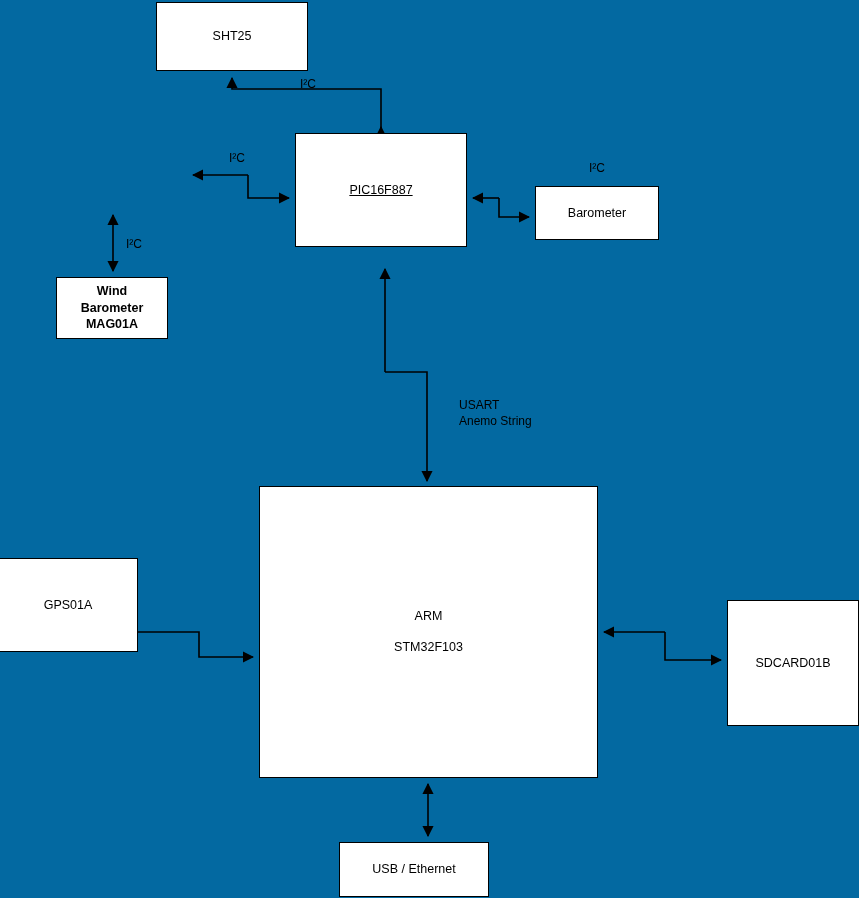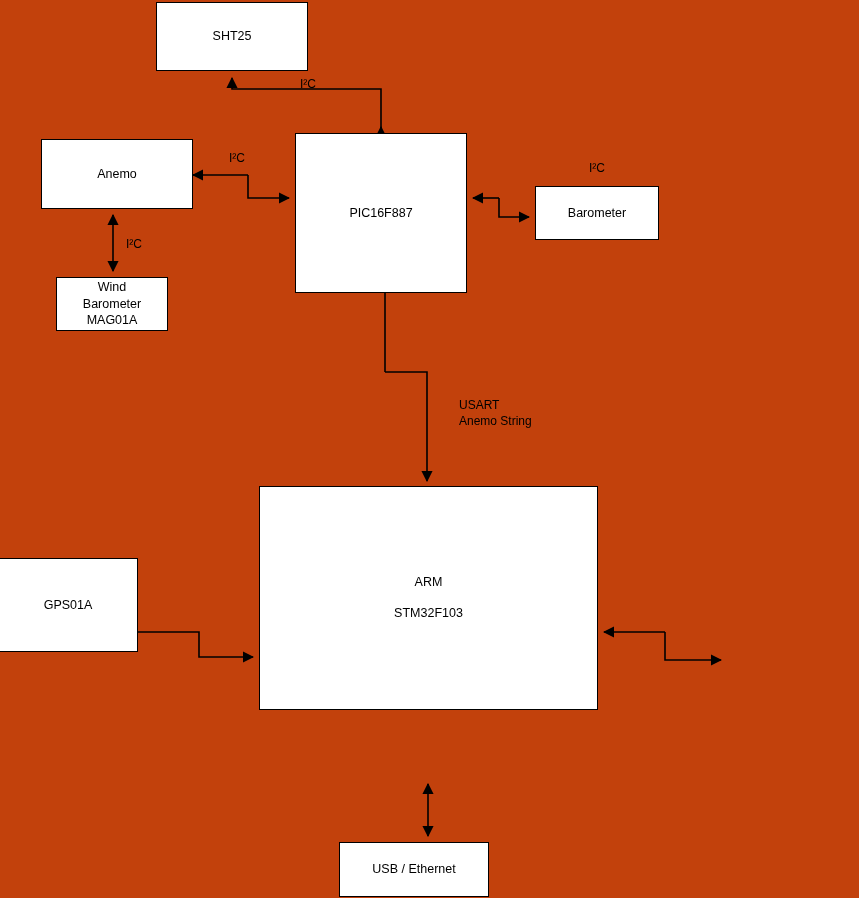--- a/index.html
+++ b/index.html
@@ -7,21 +7,21 @@
     padding: 0;
     background: #ffffff;
   }
   body {
     font-family: "Liberation Sans", sans-serif;
   }
   #canvas {
     position: relative;
     width: 859px;
     height: 898px;
-    background: #c2410c;
+    background: #0369a1;
     overflow: hidden;
   }
   .node {
     position: absolute;
     box-sizing: border-box;
     border: 1.5px solid #000000;
     background: #ffffff;
     display: flex;
     flex-direction: column;
     align-items: center;
@@ -104,48 +104,48 @@
     <g>
       <path d="M 428 810 L 428 784" fill="none" stroke="#000000" stroke-width="1.6" marker-end="url(#arrow)"></path>
       <path d="M 428 810 L 428 836" fill="none" stroke="#000000" stroke-width="1.6" marker-end="url(#arrow)"></path>
     </g>
   </svg>
 
   <div class="node" style="left:156px; top:2px; width:152px; height:69px;">
     <span>SHT25</span>
   </div>
 
-  <div class="node" style="left:41px; top:139px; width:152px; height:70px;">
-    <span>Anemo</span>
-  </div>
 
-  <div class="node" style="left:56px; top:277px; width:112px; height:54px;">
+  <div class="node" style="left:56px; top:277px; width:112px; height:62px;font-weight:bold;">
     <span>Wind</span>
     <span class="line2">Barometer</span>
     <span class="line2">MAG01A</span>
   </div>
 
-  <div class="node" style="left:295px; top:133px; width:172px; height:160px;">
+  <div class="node" style="left:295px; top:133px; width:172px; height:114px;text-decoration:underline;">
     <span>PIC16F887</span>
   </div>
 
   <div class="node" style="left:535px; top:186px; width:124px; height:54px;justify-content:center;">
     <span>Barometer</span>
   </div>
 
-  <div class="node" style="left:259px; top:486px; width:339px; height:224px;">
+  <div class="node" style="left:259px; top:486px; width:339px; height:292px;">
     <span>ARM</span>
     <span class="spacer"></span>
     <span class="line2">STM32F103</span>
   </div>
 
   <div class="node" style="left:-2px; top:558px; width:140px; height:94px;">
     <span>GPS01A</span>
   </div>
 
+  <div class="node" style="left:727px; top:600px; width:132px; height:126px;">
+    <span>SDCARD01B</span>
+  </div>
 
   <div class="node" style="left:339px; top:842px; width:150px; height:55px;">
     <span>USB / Ethernet</span>
   </div>
 
   <div class="edge-label" style="left:300px; top:76px;">I²C</div>
   <div class="edge-label" style="left:229px; top:150px;">I²C</div>
   <div class="edge-label" style="left:126px; top:236px;">I²C</div>
   <div class="edge-label" style="left:589px; top:160px;">I²C</div>
   <div class="edge-label" style="left:459px; top:397px;">USART

